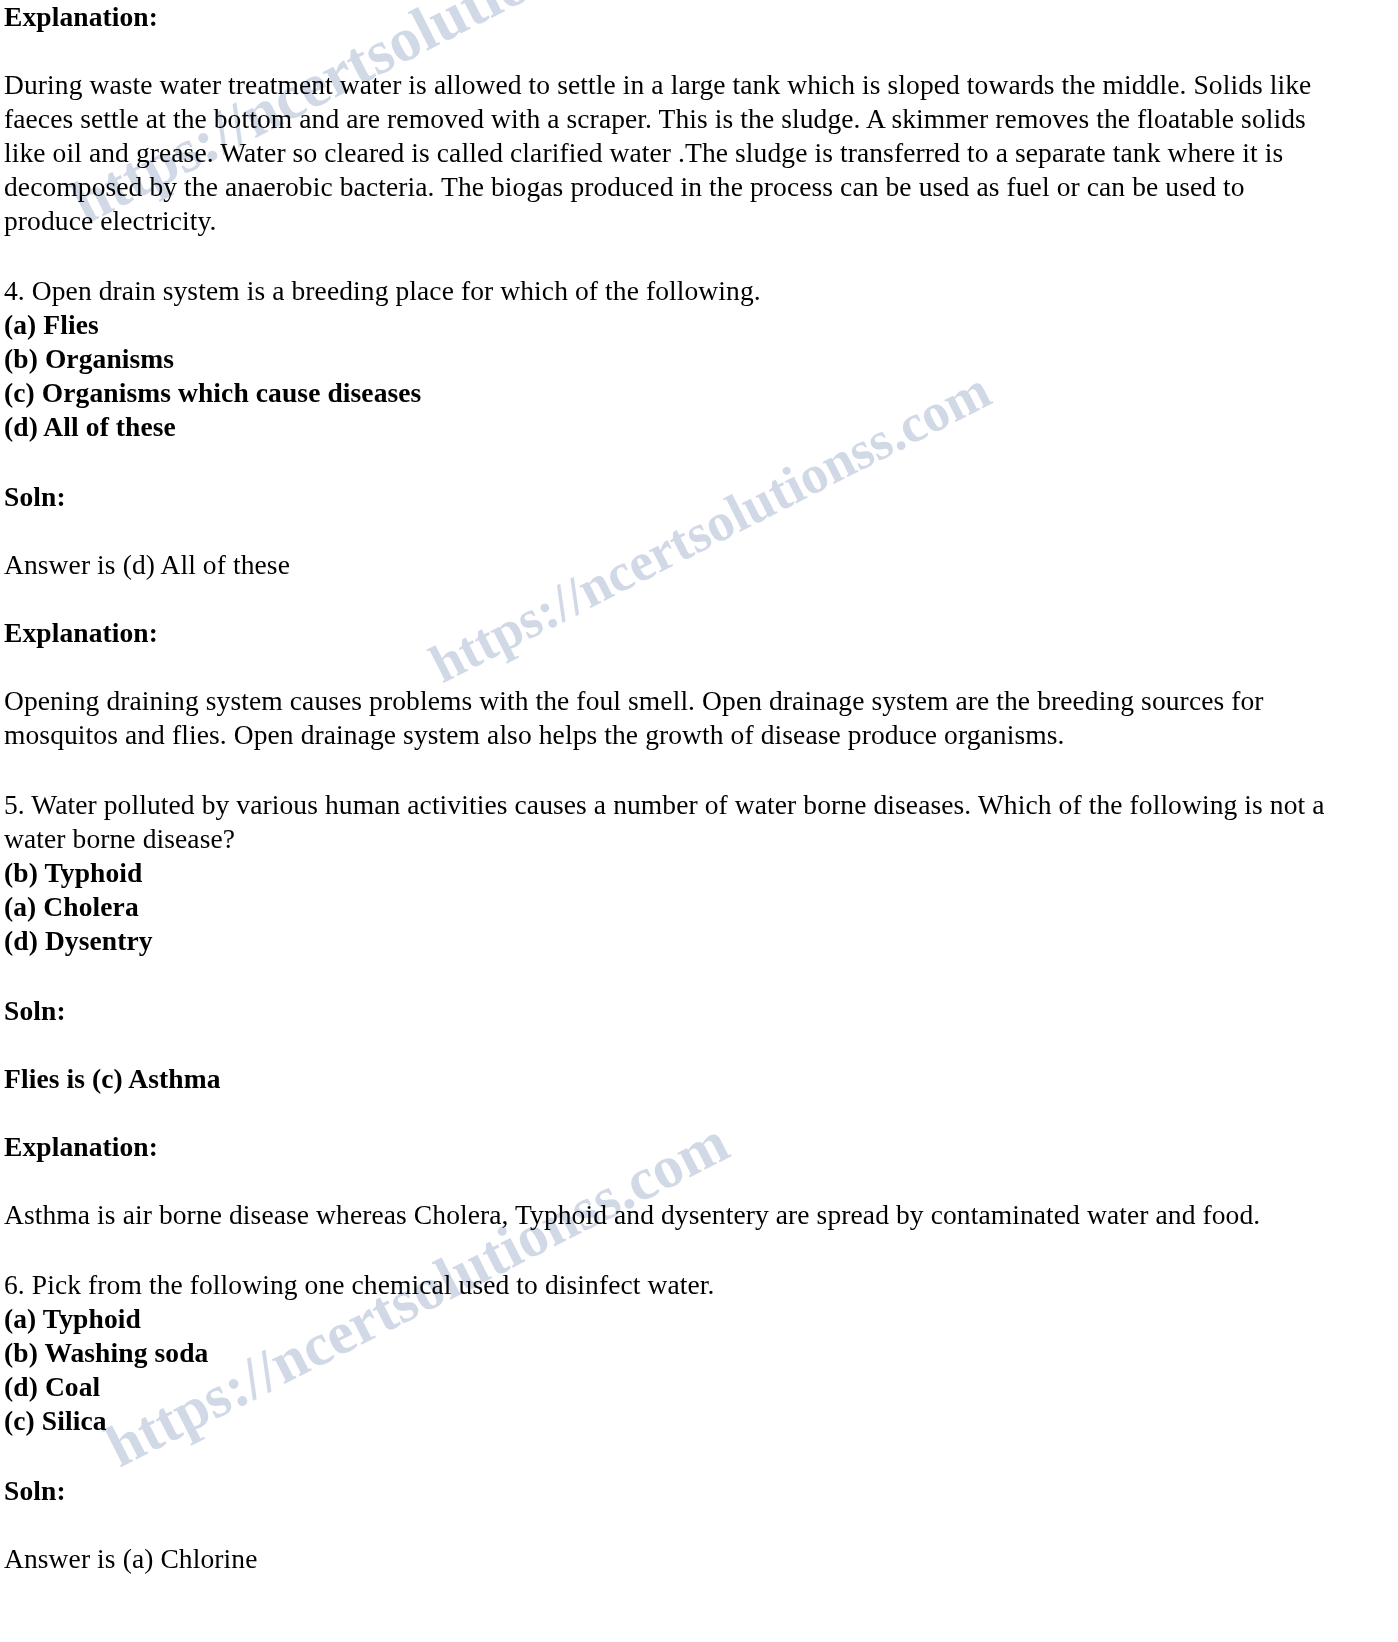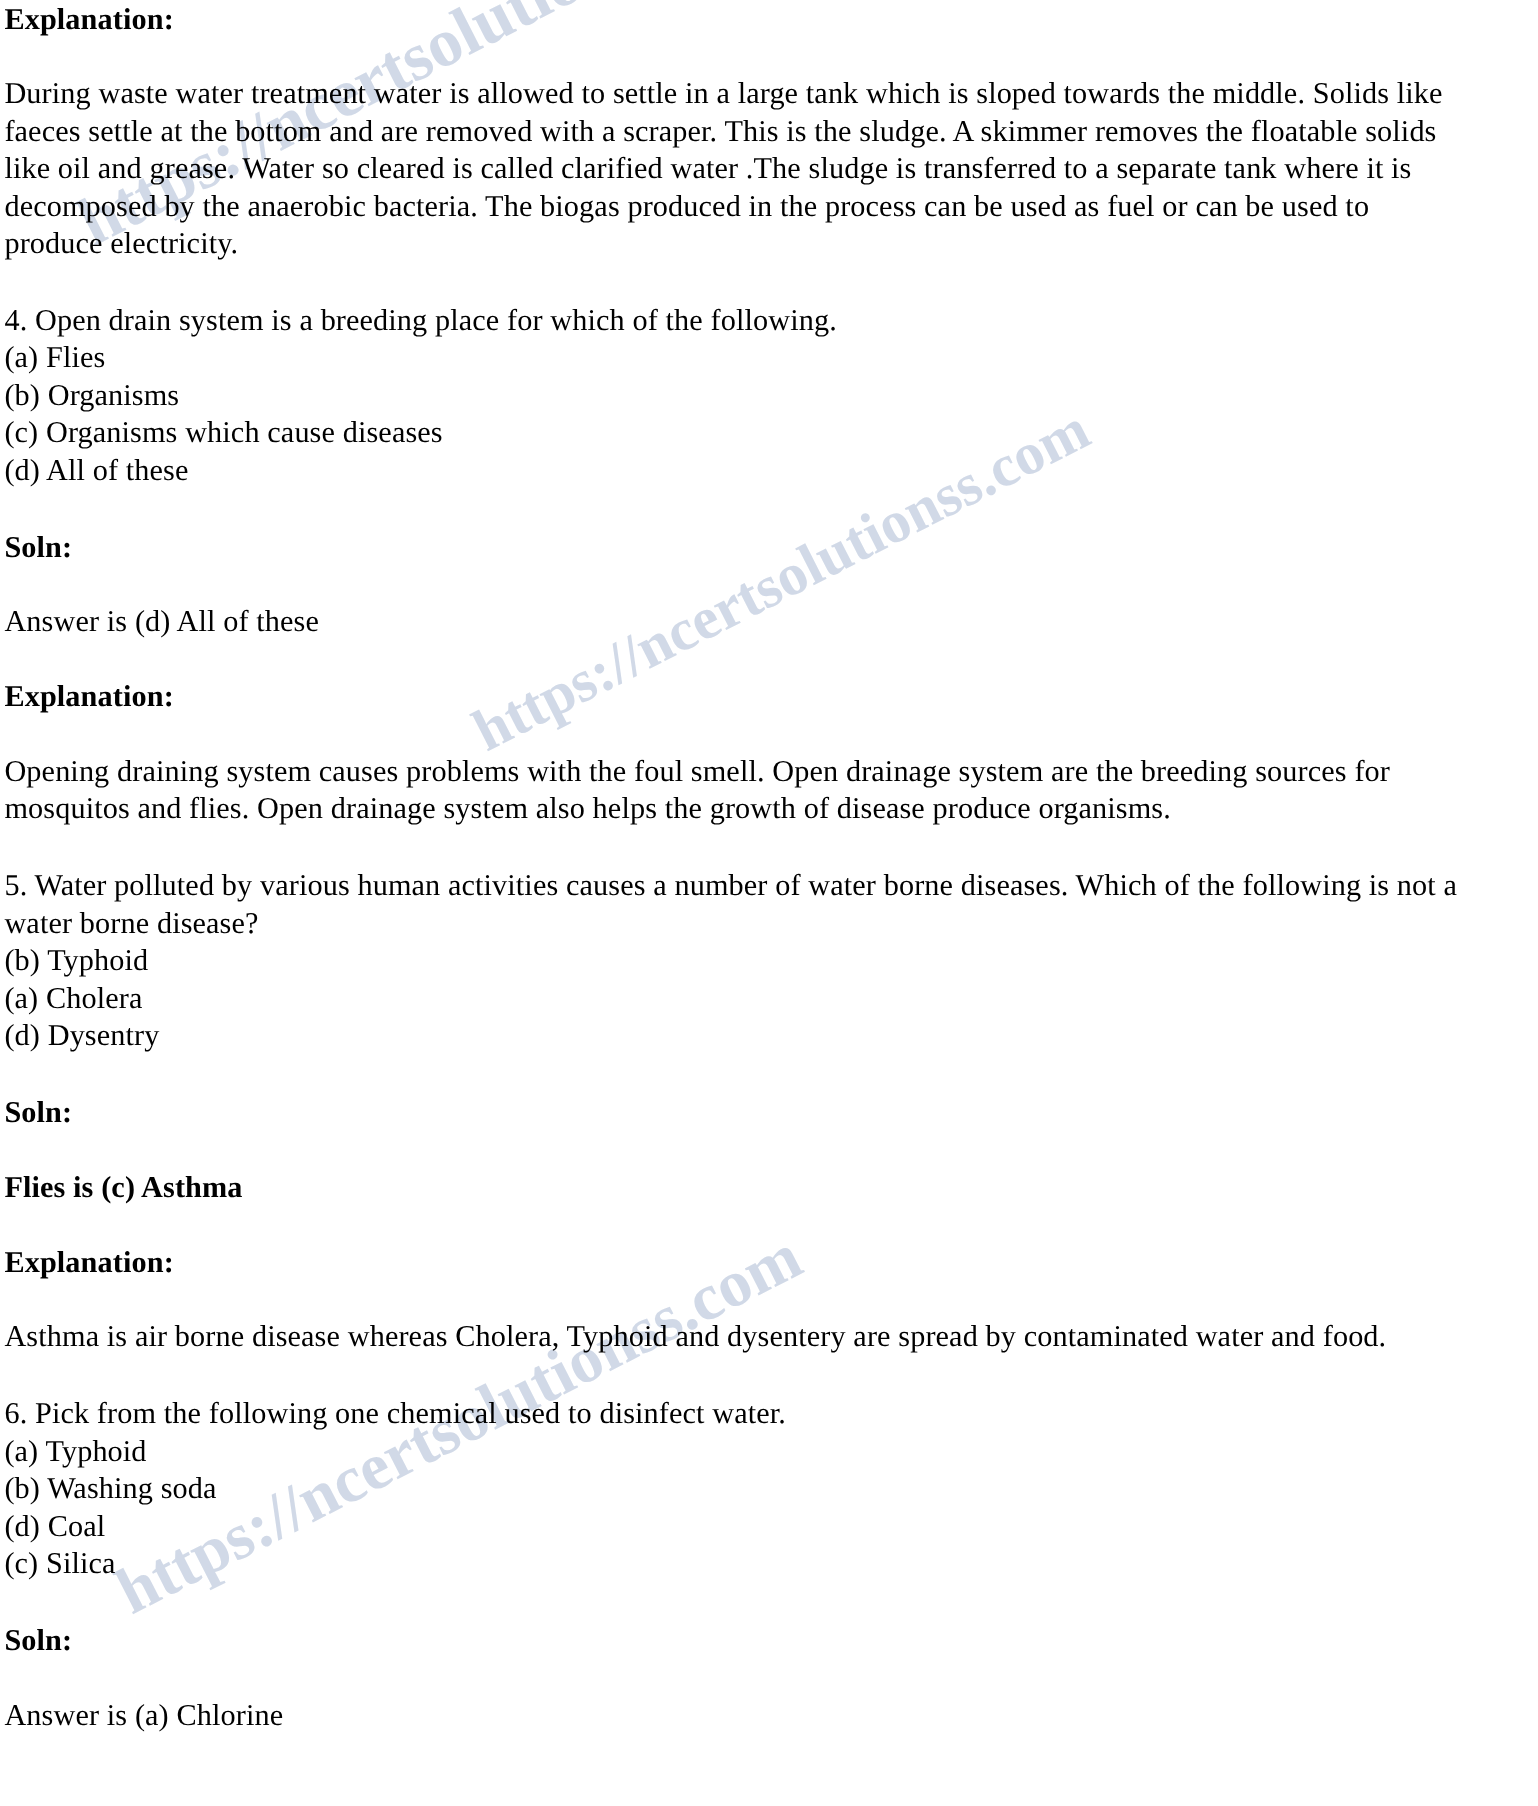--- a/index.html
+++ b/index.html
@@ -36,21 +36,21 @@
     font-weight: bold;
   }
   .gap-md { height: 34px; }
   .gap-lg { height: 36px; }
   .qline {
     font-weight: normal;
     font-size: 27.5px;
     line-height: 34px;
   }
   .option {
-    font-weight: normal;
+    font-weight: bold;
     font-size: 27.5px;
     line-height: 34px;
   }
   .plain {
     font-size: 27.5px;
     line-height: 34px;
   }
 
   
   .watermark {

